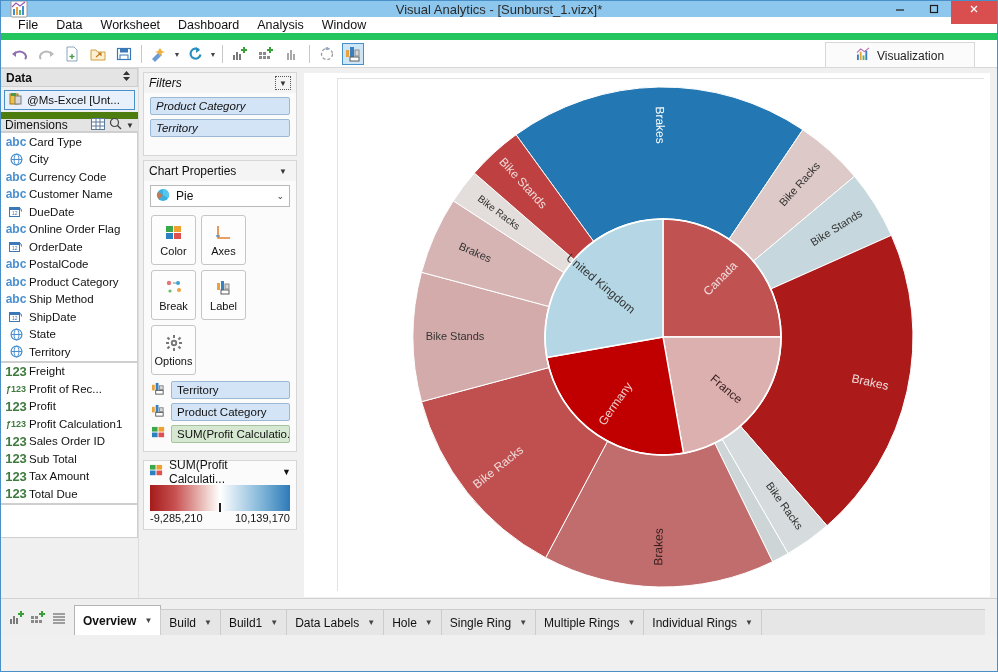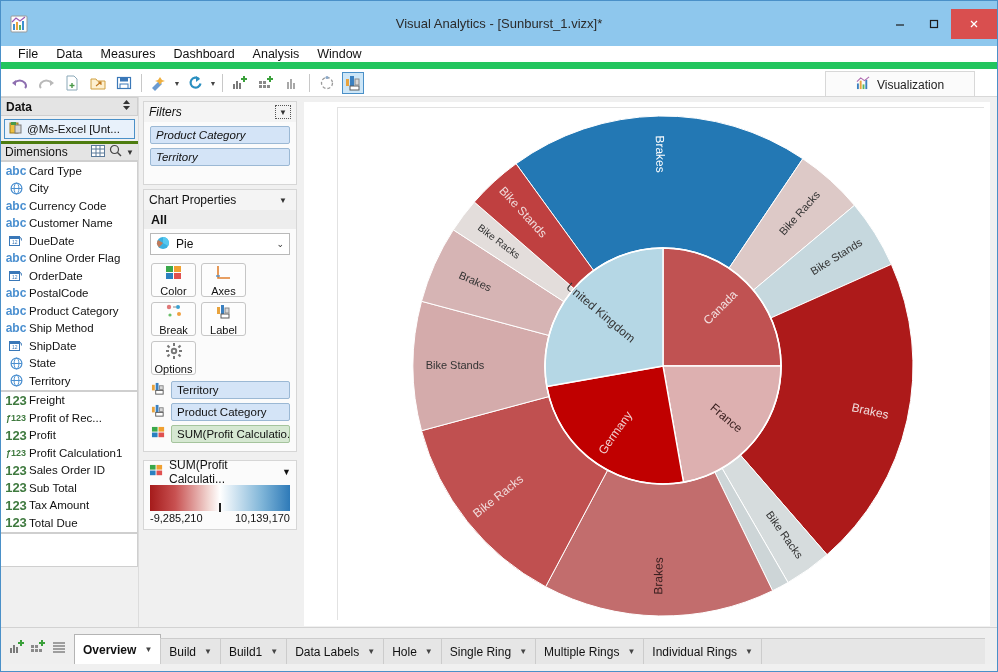--- a/index.html
+++ b/index.html
@@ -13,21 +13,21 @@
   #app {
     position: relative;
     width: 998px; height: 672px;
     background: #f0f0f0;
     border: 1px solid #4a90c8;
     overflow: hidden;
   }
 
   
   .titlebar {
-    height: 45px;
+    height: 16px;
     background: #8ec7ed;
     display: flex;
     align-items: center;
     position: relative;
   }
   .title-icon {
     width: 20px; height: 20px;
     margin-left: 8px;
     display: flex; align-items: center; justify-content: center;
   }
@@ -150,21 +150,21 @@
     gap: 4px;
     padding: 0 4px;
     font-size: 11.5px;
     color: #111;
     white-space: nowrap;
     overflow: hidden;
   }
   .subhead {
     height: 20px;
     background: #e4e4e4;
-    border-top: 3px solid #4d7c0f;
+    border-top: 7px solid #4d7c0f;
     border-bottom: 1px solid #cfcfcf;
     display: flex; align-items: center;
     gap: 4px;
     padding: 0 4px;
     font-size: 12px;
     color: #111;
   }
   .subhead .lbl { margin-right: auto; }
   .field-list {
     background: #ffffff;
@@ -253,21 +253,21 @@
     color: #111;
   }
   .chart-type .dd { margin-left: auto; font-size: 9px; color: #333; }
   .btn-grid {
     display: flex;
     flex-wrap: wrap;
     gap: 5px;
     padding: 4px 6px 2px 7px;
   }
   .pbtn {
-    width: 45px; height: 34px;
+    width: 45px; height: 50px;
     background: #fdfdfd;
     border: 1px solid #c6c6c6;
     border-radius: 3px;
     display: flex; flex-direction: column;
     align-items: center; justify-content: center;
     gap: 1px;
     font-size: 11px;
     color: #111;
   }
   .shelf {
@@ -415,21 +415,21 @@
             <line x1="3" y1="3" x2="9" y2="9" stroke="#fff" stroke-width="1.3"></line>
             <line x1="9" y1="3" x2="3" y2="9" stroke="#fff" stroke-width="1.3"></line>
           </svg>
       </div>
     </div>
   </div>
 
   <div class="menubar">
     <div class="menu-item">File</div>
     <div class="menu-item">Data</div>
-    <div class="menu-item">Measures</div>
+    <div class="menu-item">Worksheet</div>
     <div class="menu-item">Dashboard</div>
     <div class="menu-item">Analysis</div>
     <div class="menu-item">Window</div>
   </div>
 
   <div class="toolbar">
     <div class="tb-btn">
       <svg width="18" height="16" viewBox="0 0 18 16">
           <path d="M5 5 L1 8 L5 11 Z" fill="#8e6fb0"></path>
           <path d="M3 8 q6 -5 11 0 q2 3 0 5" fill="none" stroke="#8e6fb0" stroke-width="2"></path>
@@ -722,21 +722,20 @@
         </div>
         <div class="pill">Product Category</div>
         <div class="pill">Territory</div>
       </div>
 
       <div class="card">
         <div class="card-head">
           <span class="ttl">Chart Properties</span>
           <span class="caret-box">▼</span>
         </div>
-        <div class="all-label">All</div>
         <div class="chart-type">
           <span>
             <svg width="14" height="14" viewBox="0 0 14 14">
                 <circle cx="7" cy="7" r="6" fill="#3ab0e0"></circle>
                 <path d="M7 7 L7 1 A6 6 0 0 1 12.2 10 Z" fill="#56c8f0"></path>
                 <path d="M7 7 L3 11.5 A6 6 0 0 1 2 4 Z" fill="#c07a5a"></path>
               </svg>
           </span>
           <span>Pie</span>
           <span class="dd">⌄</span>

